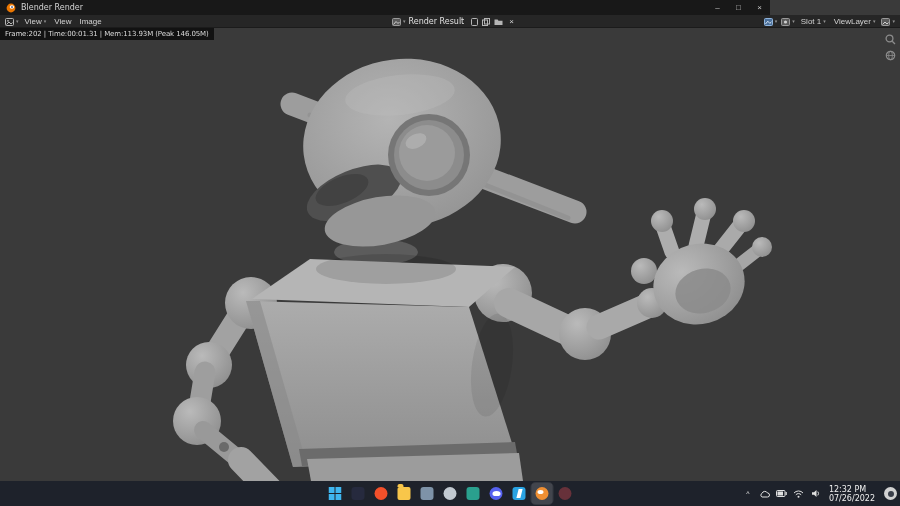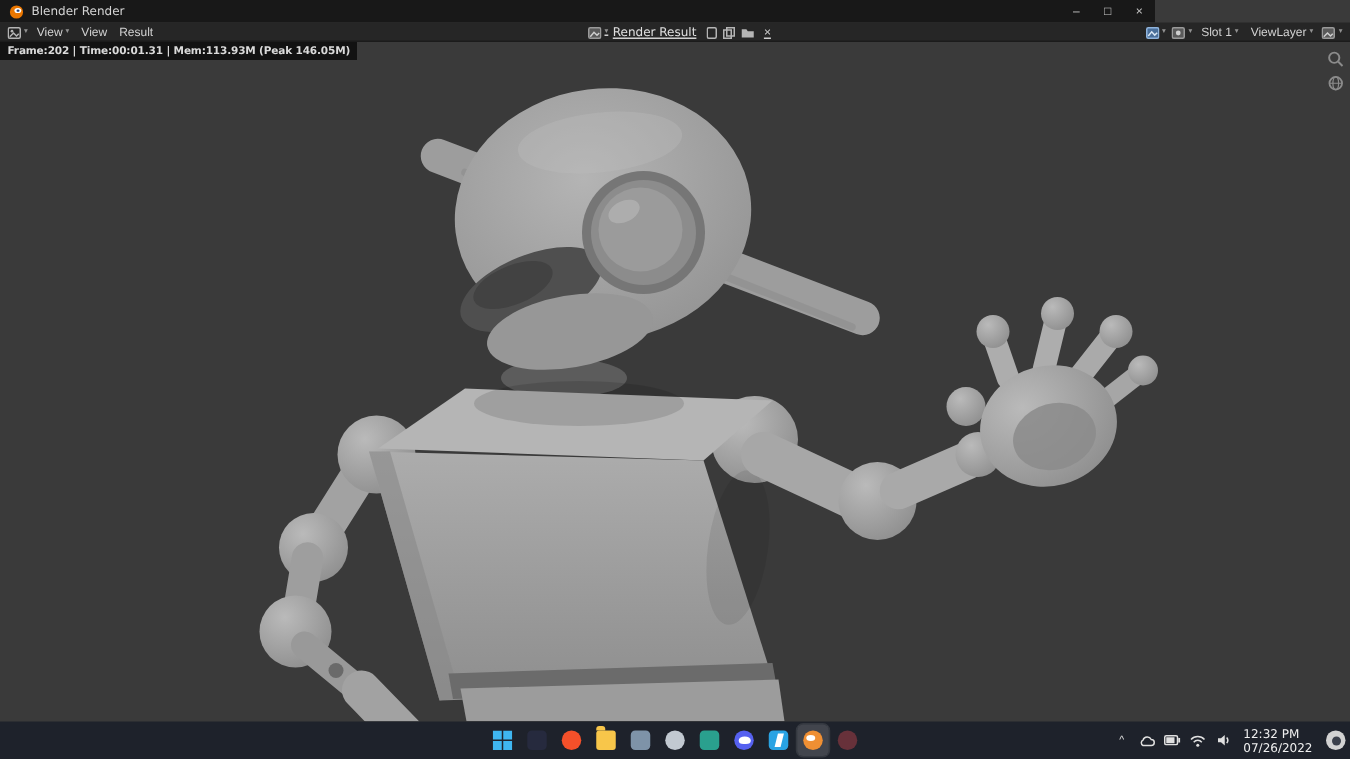--- a/index.html
+++ b/index.html
@@ -12,31 +12,31 @@
   .titlebar .title{color:#d4d4d4;font-size:8px;}
   .win-controls{margin-left:auto;display:flex;height:15px;}
   .wc{width:21px;height:15px;background:none;border:none;color:#c8c8c8;font-size:8px;
     line-height:15px;text-align:center;padding:0;cursor:default;}
 
   
   .menubar{position:absolute;top:15px;left:0;width:900px;height:13px;background:#262626;
     border-bottom:1px solid #1b1b1b;box-sizing:border-box;font-size:8px;color:#cfcfcf;}
   .hgroup{position:absolute;top:0;height:13px;display:flex;align-items:center;}
   .hgroup.left{left:3px;}
-  .hgroup.center{left:390px;text-decoration:underline;}
+  .hgroup.center{left:390px;}
   .hgroup.right{right:3px;}
   .hbtn{background:none;border:none;color:#d2d2d2;font-size:8px;padding:0 4px;height:13px;
     display:flex;align-items:center;gap:2px;cursor:default;}
   .chev{font-size:5px;color:#929292;line-height:1;}
   .imgname{color:#e0e0e0;padding:0 5px 0 1px;}
   .icobtn{padding:0 2px;}
   .ic svg{display:block;}
 
   
-  .canvas{position:absolute;top:28px;left:0;width:900px;height:453px;background:#3a3a3a;overflow:hidden;font-weight:bold;}
+  .canvas{position:absolute;top:28px;left:0;width:900px;height:453px;background:#3a3a3a;overflow:hidden;}
   .robot{position:absolute;top:0;left:0;}
   .render-info{position:absolute;top:0;left:0;background:rgba(10,10,10,.82);color:#dadada;
     font-size:7px;letter-spacing:-0.1px;padding:2px 5px;white-space:nowrap;}
   .gizmos{position:absolute;top:5px;right:4px;display:flex;flex-direction:column;gap:4px;opacity:.85;}
   .gizmo{width:12px;height:12px;display:flex;align-items:center;justify-content:center;}
 
   
   .taskbar{position:absolute;bottom:0;left:0;width:900px;height:25px;background:#1e222b;}
   .tb-center{position:absolute;left:50%;top:0;transform:translateX(-50%);height:25px;
     display:flex;align-items:center;gap:2px;}
@@ -96,21 +96,21 @@
               <path d="M1.5 6.5 L4 4 L6 6 L7.5 4.5" stroke="#b5b5b5" fill="none"></path>
             </svg>
         </span>
         <span class="chev">▾</span>
       </button>
       <button class="hbtn">
         <span>View</span>
         <span class="chev">▾</span>
       </button>
       <button class="hbtn">View</button>
-      <button class="hbtn">Result</button>
+      <button class="hbtn">Image</button>
     </div>
 
     <div class="hgroup center">
       <button class="hbtn icobtn">
         <span class="ic">
           <svg width="9" height="8" viewBox="0 0 9 8">
               <rect x=".5" y=".5" width="8" height="7" rx="1" fill="#5a5a5a" stroke="#9a9a9a"></rect>
               <path d="M1.5 6.5 L4 3.5 L6 5.5 L7.5 4" stroke="#cfcfcf" fill="none"></path>
             </svg>
         </span>

